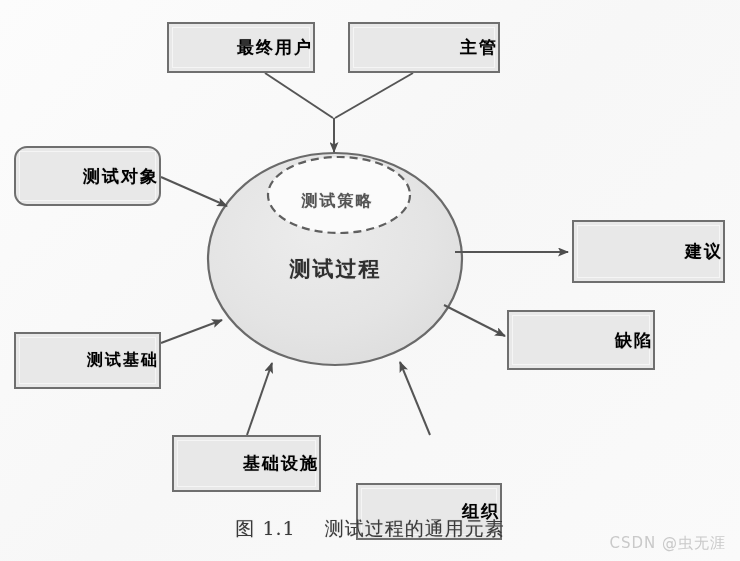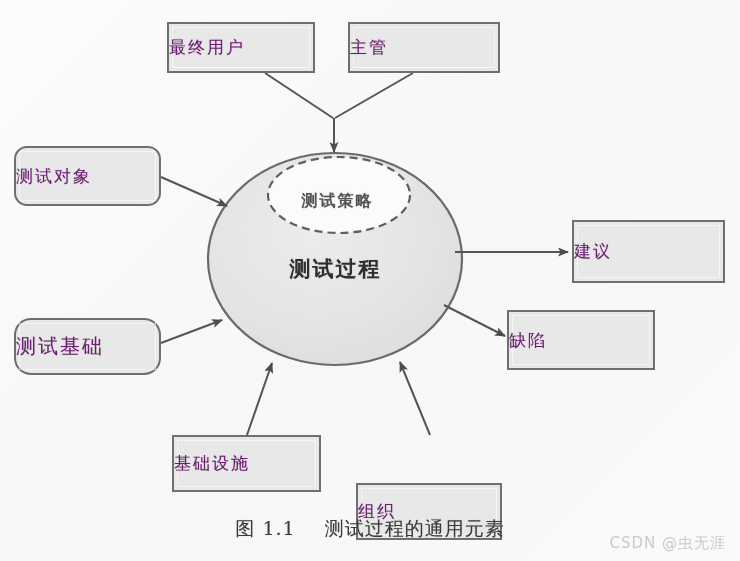--- a/index.html
+++ b/index.html
@@ -28,43 +28,43 @@
     width: 740px;
     height: 561px;
   }
   .node-box {
     position: absolute;
     box-sizing: border-box;
     background: #e8e8e8;
     border: 2px solid #6f6f6f;
     display: flex;
     align-items: center;
-    justify-content: flex-start;
-    color: #701a75;
-    font-weight: normal;
+    justify-content: flex-end;
+    color: #000000;
+    font-weight: bold;
     letter-spacing: 2px;
     text-shadow: 0 0 1px rgba(120,120,120,0.55);
   }
   .node-box::after {
     content: "";
     position: absolute;
     left: 3px; right: 3px; top: 3px; bottom: 3px;
     border: 1px solid rgba(255,255,255,0.55);
     pointer-events: none;
   }
   .node-label {
     position: relative;
     z-index: 2;
   }
 
   
   #box-end-user      { left: 167px; top: 22px;  width: 148px; height: 51px; font-size: 17px; }
   #box-supervisor    { left: 348px; top: 22px;  width: 152px; height: 51px; font-size: 17px; }
   #box-test-object   { left: 14px;  top: 146px; width: 147px; height: 60px; font-size: 17px; border-radius: 13px; }
-  #box-test-basis    { left: 14px;  top: 318px; width: 147px; height: 57px; font-size: 20px; border-radius: 17px; }
+  #box-test-basis    { left: 14px;  top: 332px; width: 147px; height: 57px; font-size: 16px; }
   #box-infrastructure{ left: 172px; top: 435px; width: 149px; height: 57px; font-size: 17px; }
   #box-organization  { left: 356px; top: 435px; width: 146px; height: 57px; font-size: 17px; margin-top: 48px; }
   #box-defects       { left: 507px; top: 310px; width: 148px; height: 60px; font-size: 17px; }
   #box-recommendation{ left: 572px; top: 220px; width: 153px; height: 63px; font-size: 17px; }
 
   .ellipse-label {
     position: absolute;
     text-align: center;
     color: #2f2f2f;
     pointer-events: none;

